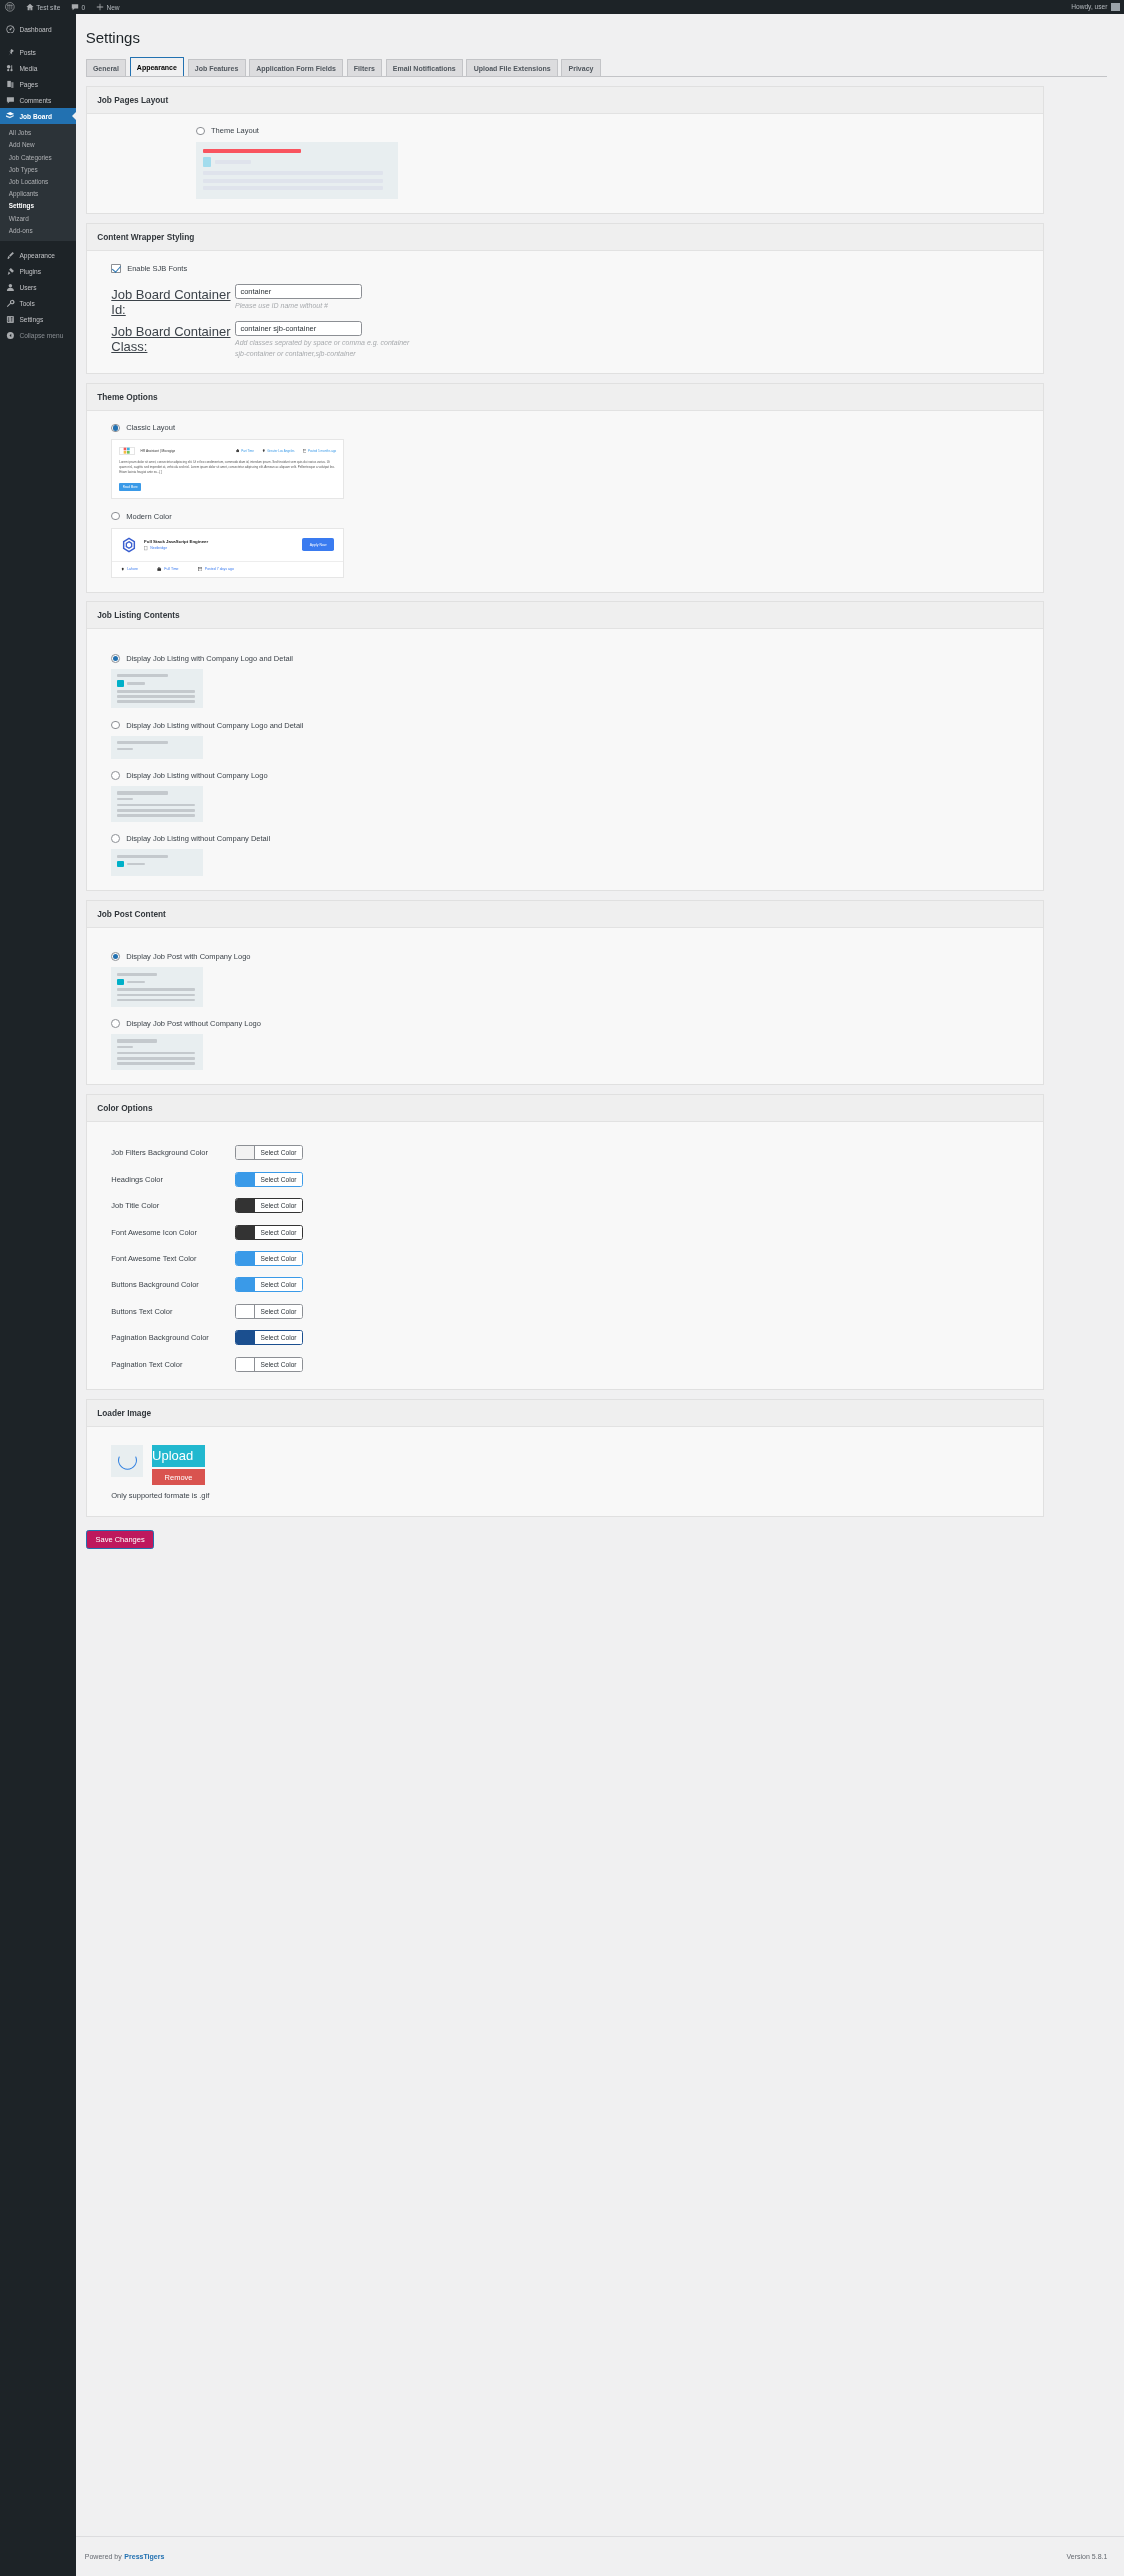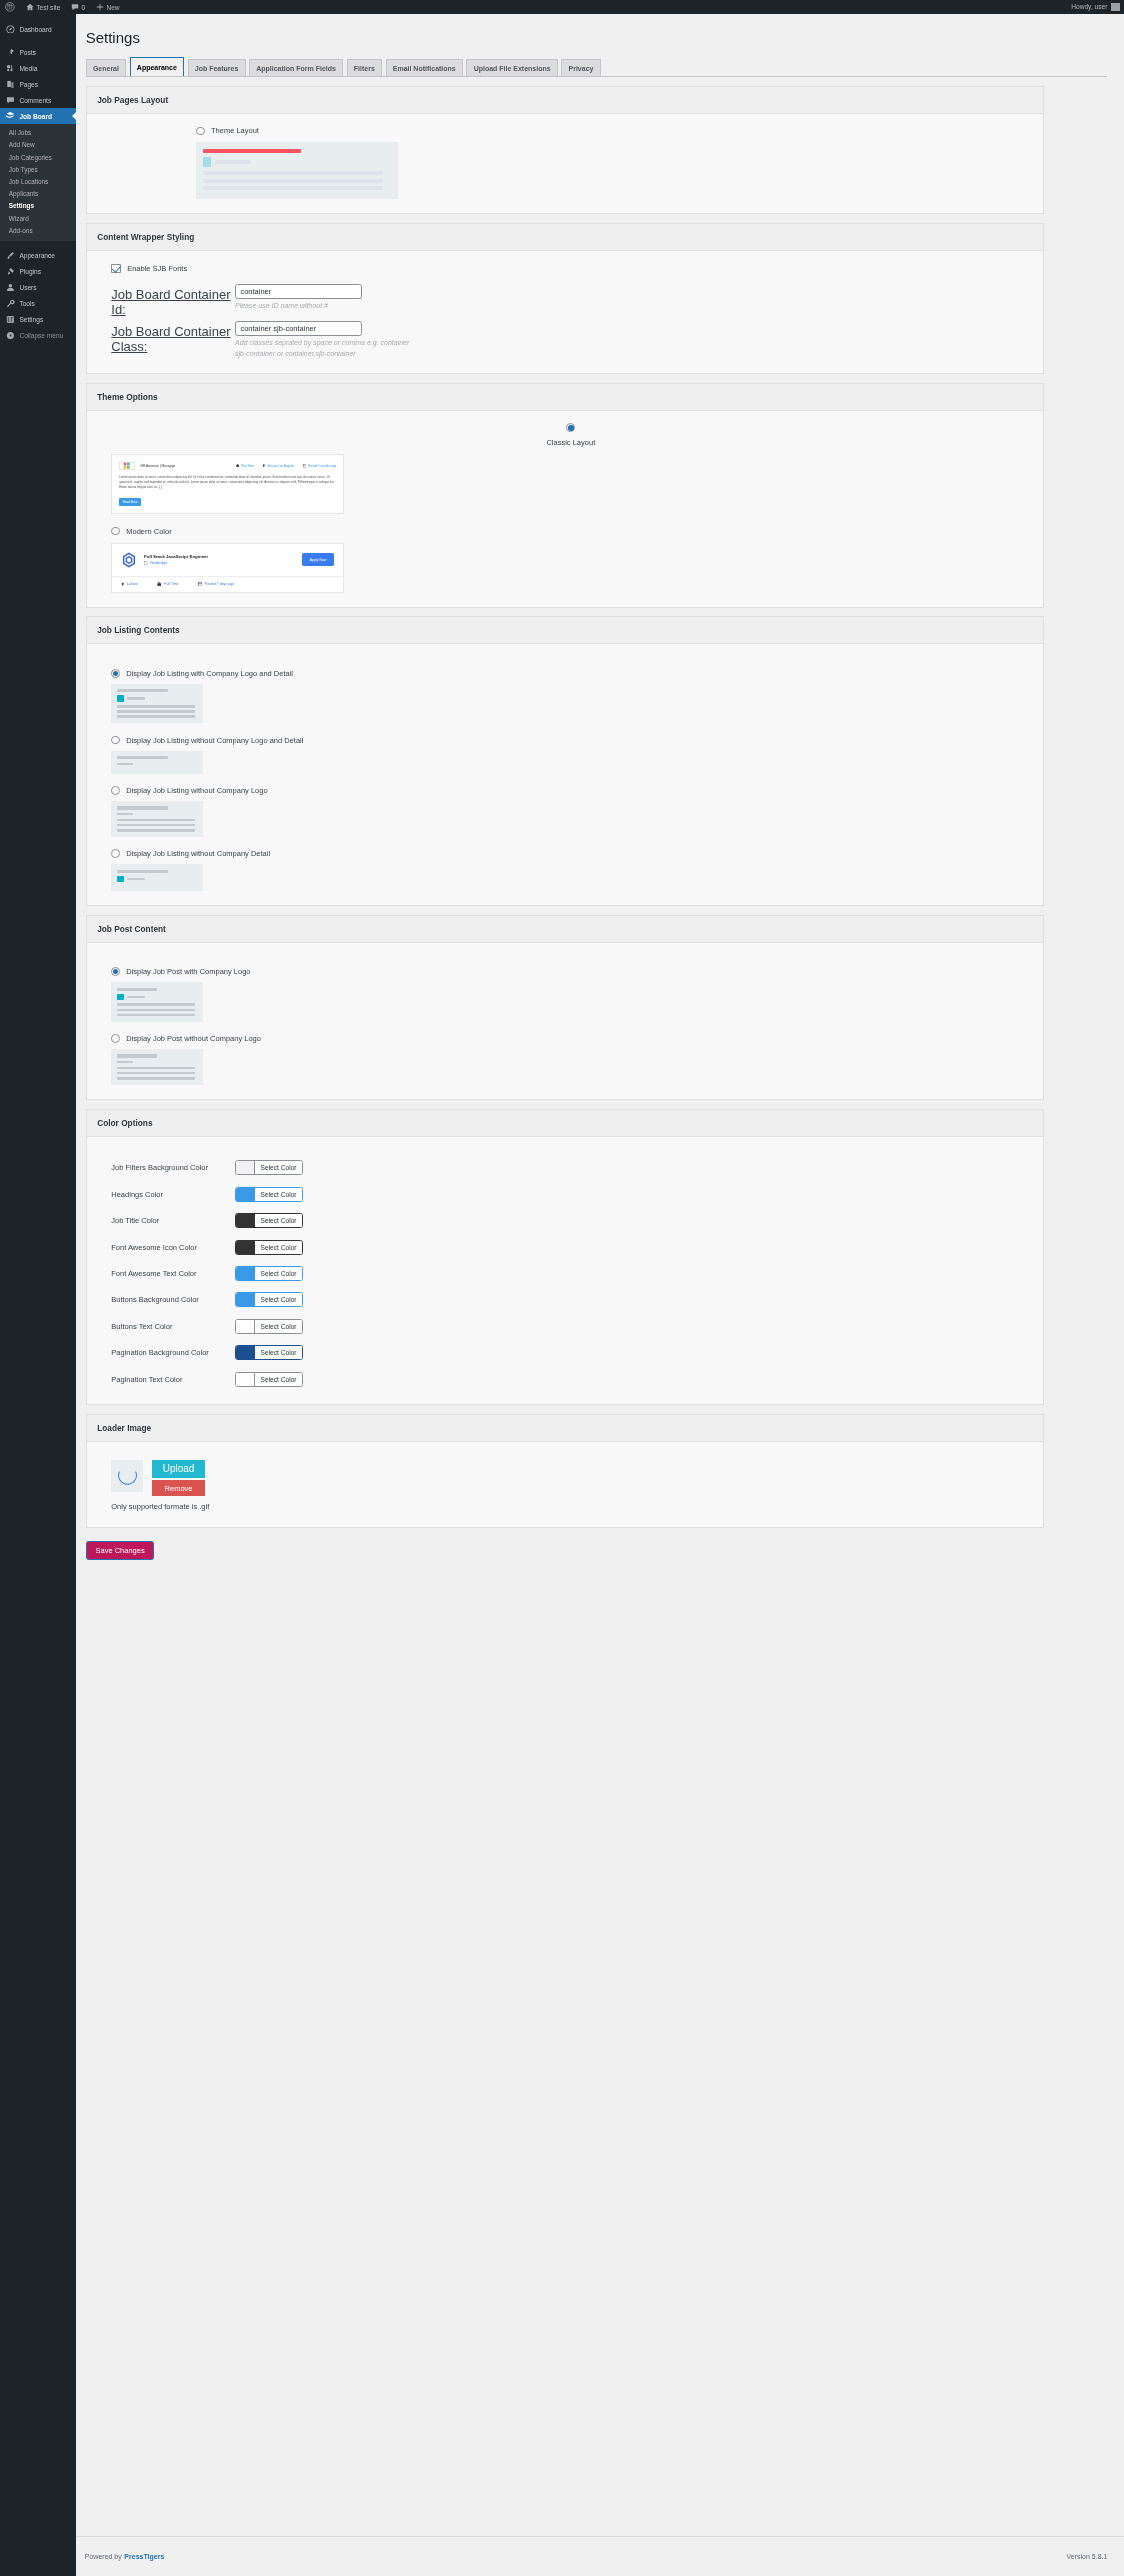--- a/index.html
+++ b/index.html
@@ -223,22 +223,22 @@
   }
 
   
   .loader-area { display: flex; align-items: flex-start; gap: 8.8px; margin-top: 5.3px; margin-left: 12.3px; }
   .loader-thumb {
     width: 32px; height: 32px; background: #e8eef0;
     display: flex; align-items: center; justify-content: center;
   }
   .loader-btns { display: flex; flex-direction: column; gap: 2.6px; }
   .btn-upload {
-    background: #22b8cf; color: #fff; font-size: 10px;
-    padding: 3.5px 0; width: 53px; text-align: center;
+    background: #22b8cf; color: #fff; font-size: 13px;
+    padding: 3.5px 0; width: 53px; 
   }
   .btn-remove {
     background: #d9534f; color: #fff; font-size: 7.5px;
     padding: 3.5px 0; width: 53px; text-align: center;
   }
   .loader-note { font-size: 7.5px; color: #3c434a; margin-top: 6.2px; margin-left: 12.3px; }
 
   
   .btn-save {
     display: inline-block; margin: 12.3px 0 0 0.9px;
@@ -510,21 +510,21 @@
         </div>
       </div>
     </section>
 
     
     <section class="panel">
       <div class="section-head">Theme Options</div>
       <div class="section-body">
 
         <div>
-          <div class="radio-row" style="padding-left:12.3px;flex-direction:column;">
+          <div class="radio-row" style="padding-left:12.3px;">
             <span class="radio checked"></span>
             <span class="radio-label">Classic Layout</span>
           </div>
           <div class="preview-card classic-card">
             <div class="classic-top">
               <span class="classic-logo">
                 <svg width="8" height="8" viewBox="0 0 12 12">
                     <rect x="1" y="1" width="4" height="4" fill="#f05a5a"></rect>
                     <rect x="6" y="1" width="4" height="4" fill="#3ab0e0"></rect>
                     <rect x="1" y="6" width="4" height="4" fill="#f5b942"></rect>

